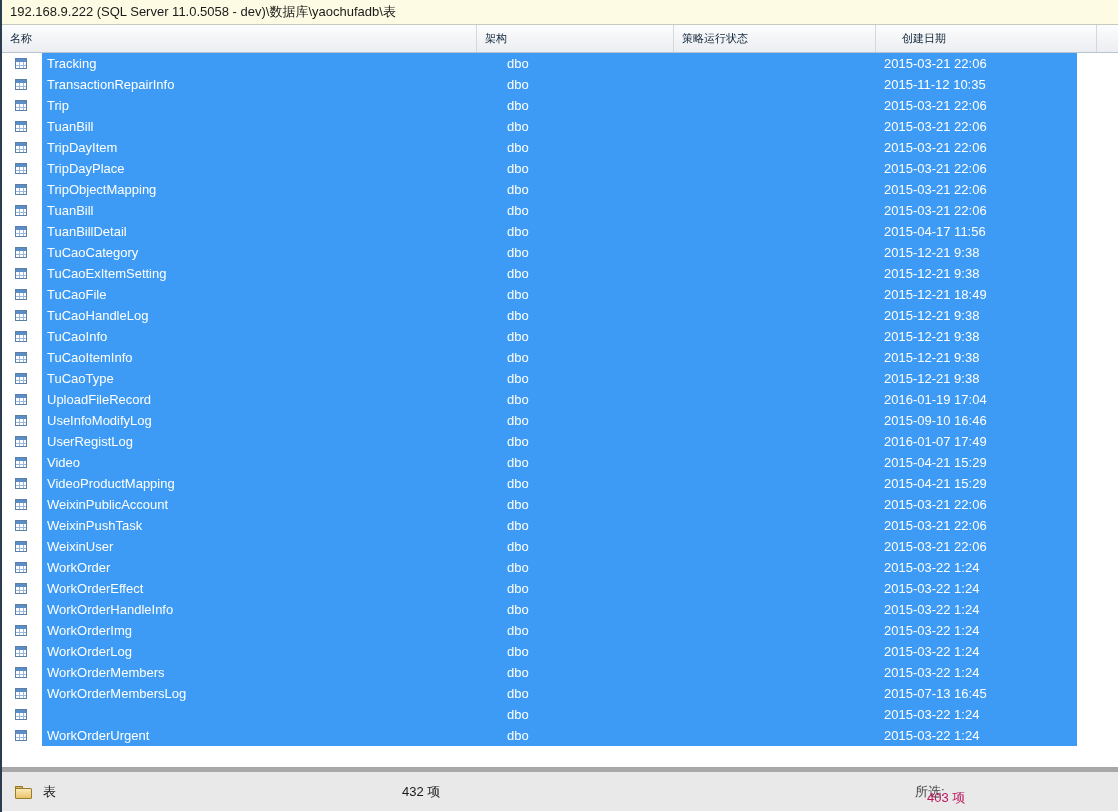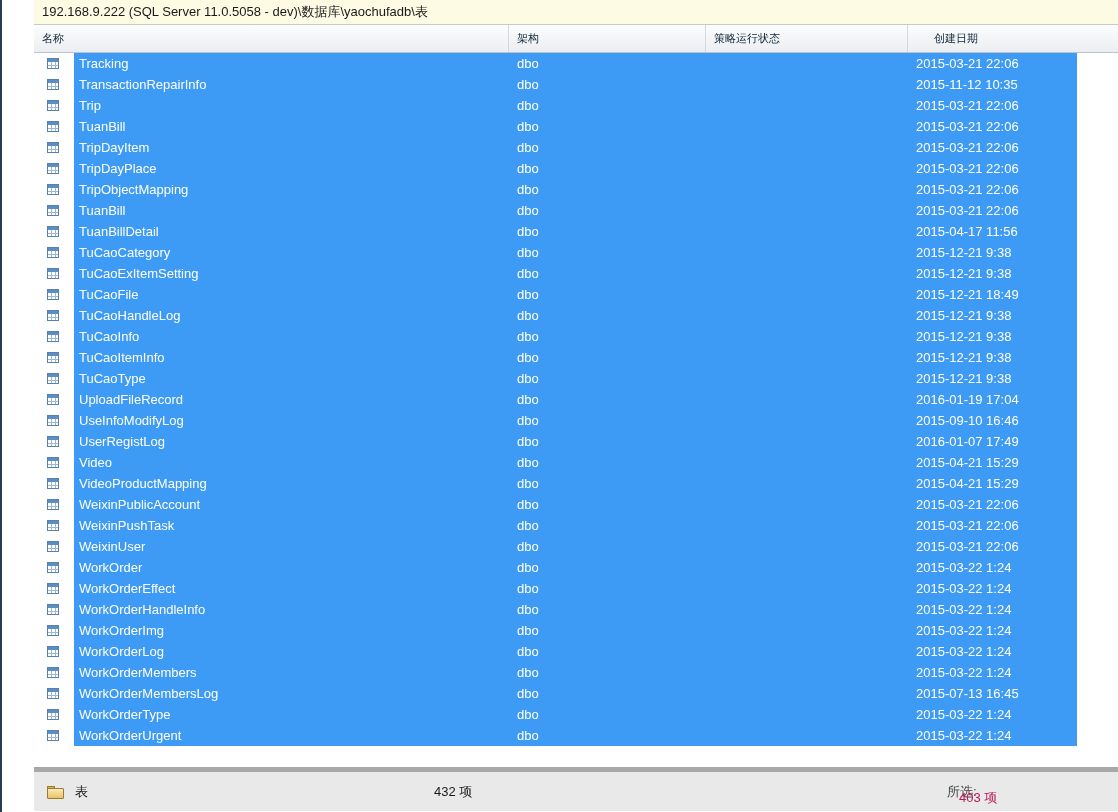--- a/index.html
+++ b/index.html
@@ -10,21 +10,20 @@
     font-size:13px;
     color:#000;
     overflow:hidden;
     -webkit-font-smoothing:antialiased;
   }
   .app{
     position:relative;width:1118px;height:812px;
     box-sizing:border-box;
     border-left:2px solid #2b3c4e;
     background:#ffffff;
-    padding-left:32px;
   }
 
   
   .pathbar{
     height:25px;
     background:#fdfbe4;
     border-bottom:1px solid #c9c9c0;
     display:flex;align-items:center;
     padding:0 0 0 8px;
     box-sizing:border-box;
@@ -95,21 +94,21 @@
   .cell{
     position:absolute;top:0;height:21px;
     display:flex;align-items:center;
     box-sizing:border-box;
     color:#ffffff;
     font-size:13px;
     white-space:nowrap;
     overflow:hidden;
   }
   .c-name{left:45px;width:425px;}
-  .c-schema{left:483px;width:185px;}
+  .c-schema{left:505px;width:185px;}
   .c-policy{left:680px;width:190px;}
   .c-date{left:882px;width:190px;}
 
   
   .statusbar{
     position:relative;
     height:44px;
     background:#e9e9e9;
     border-top:1px solid #a6a6a6;
     box-sizing:border-box;
@@ -634,21 +633,20 @@
       <div class="row">
         <div class="sel"></div>
         <div class="icon-cell">
           <span class="tbl-icon">
             <i class="hdr"></i>
             <i class="c1"></i>
             <i class="c2"></i>
             <i class="r1"></i>
           </span>
         </div>
-        <div class="cell c-name">WorkOrderType</div>
         <div class="cell c-schema">dbo</div>
         <div class="cell c-policy"></div>
         <div class="cell c-date">2015-03-22 1:24</div>
       </div>
       <div class="row">
         <div class="sel"></div>
         <div class="icon-cell">
           <span class="tbl-icon">
             <i class="hdr"></i>
             <i class="c1"></i>

